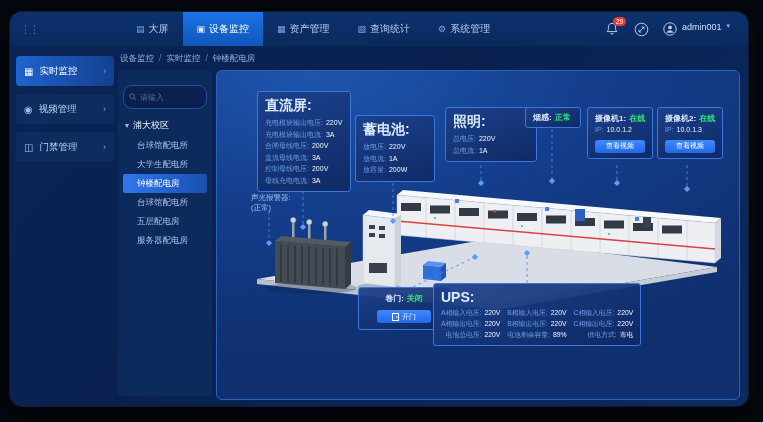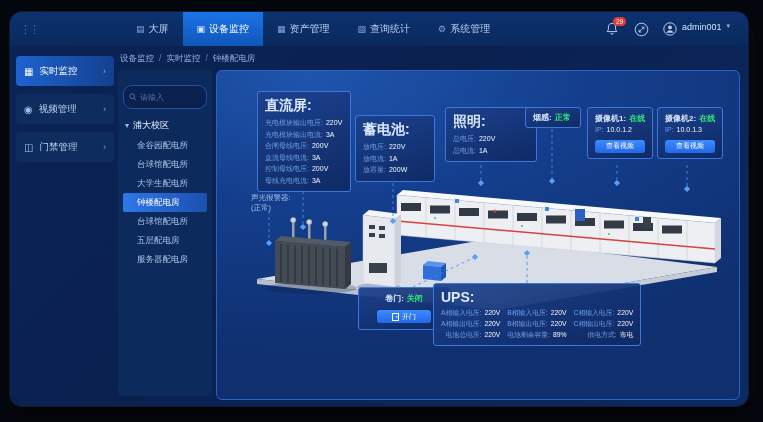--- a/index.html
+++ b/index.html
@@ -188,21 +188,20 @@
         <svg width="8" height="8" viewBox="0 0 10 10">
           <circle cx="4" cy="4" r="3" fill="none" stroke="#51719f" stroke-width="1.2"></circle>
           <path d="M6.3 6.3 L9 9" stroke="#51719f" stroke-width="1.2"></path>
         </svg>
         <input placeholder="请输入" style="">
       </div>
       <div class="tree-root">
         <span class="tarrow">▾</span>
         <span>浦大校区</span>
       </div>
-      <div class="tree-item">金谷园配电所</div>
       <div class="tree-item">台球馆配电所</div>
       <div class="tree-item">大学生配电所</div>
       <div class="tree-item active">钟楼配电房</div>
       <div class="tree-item">台球馆配电所</div>
       <div class="tree-item">五层配电房</div>
       <div class="tree-item">服务器配电房</div>
     </div>
 
     <div class="main">
 

